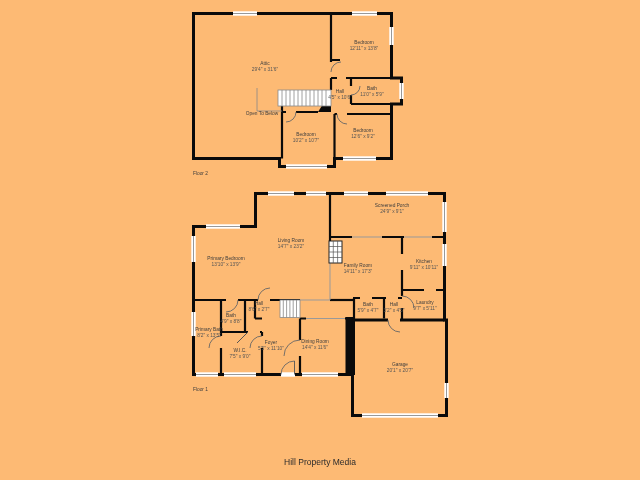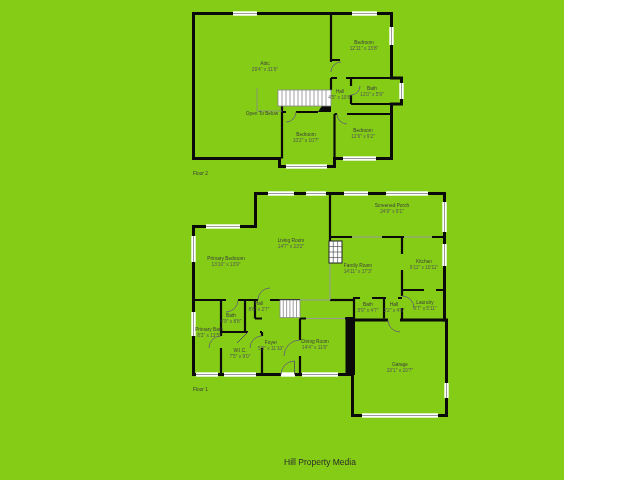--- a/index.html
+++ b/index.html
@@ -1,17 +1,17 @@
 <!DOCTYPE html>
 <html><head>
 <meta charset="utf-8">
 <style>
   html,body{margin:0;padding:0;}
   body{width:640px;height:480px;background:#ffffff;font-family:"Liberation Sans",sans-serif;}
-  #page{position:relative;width:564px;height:480px;background:#84cc16;overflow:hidden;}
+  #page{position:relative;width:640px;height:480px;background:#fdba74;overflow:hidden;}
   svg{position:absolute;left:0;top:0;}
   .room-label{
     position:absolute;
     transform:translate(-50%,-50%) scale(0.5);
     transform-origin:center center;
     text-align:center;
     font-size:9.6px;
     line-height:1.22;
     color:#3d3d3d;
     white-space:nowrap;

